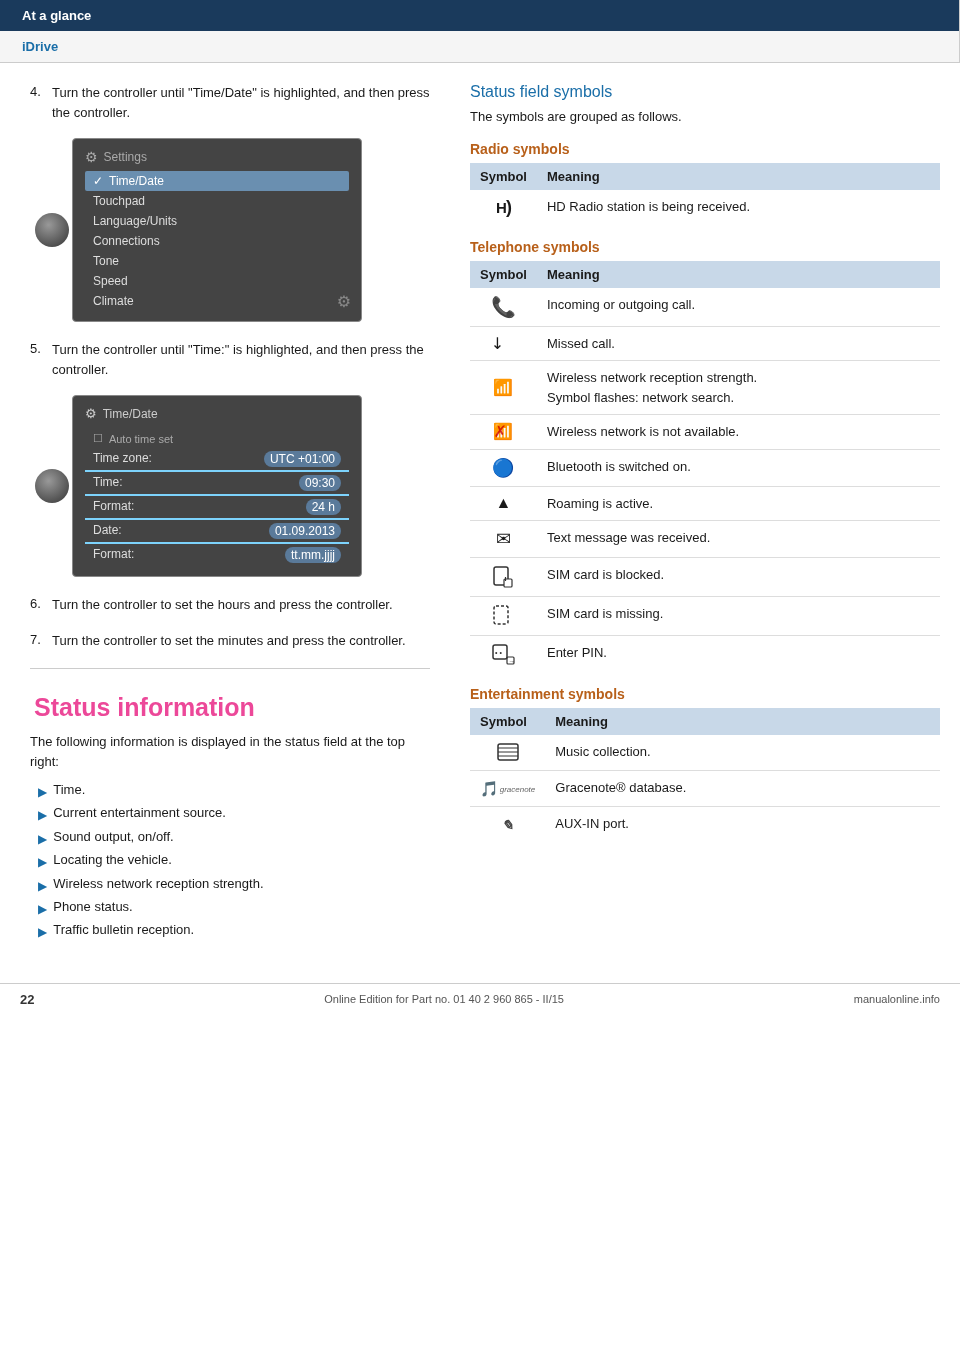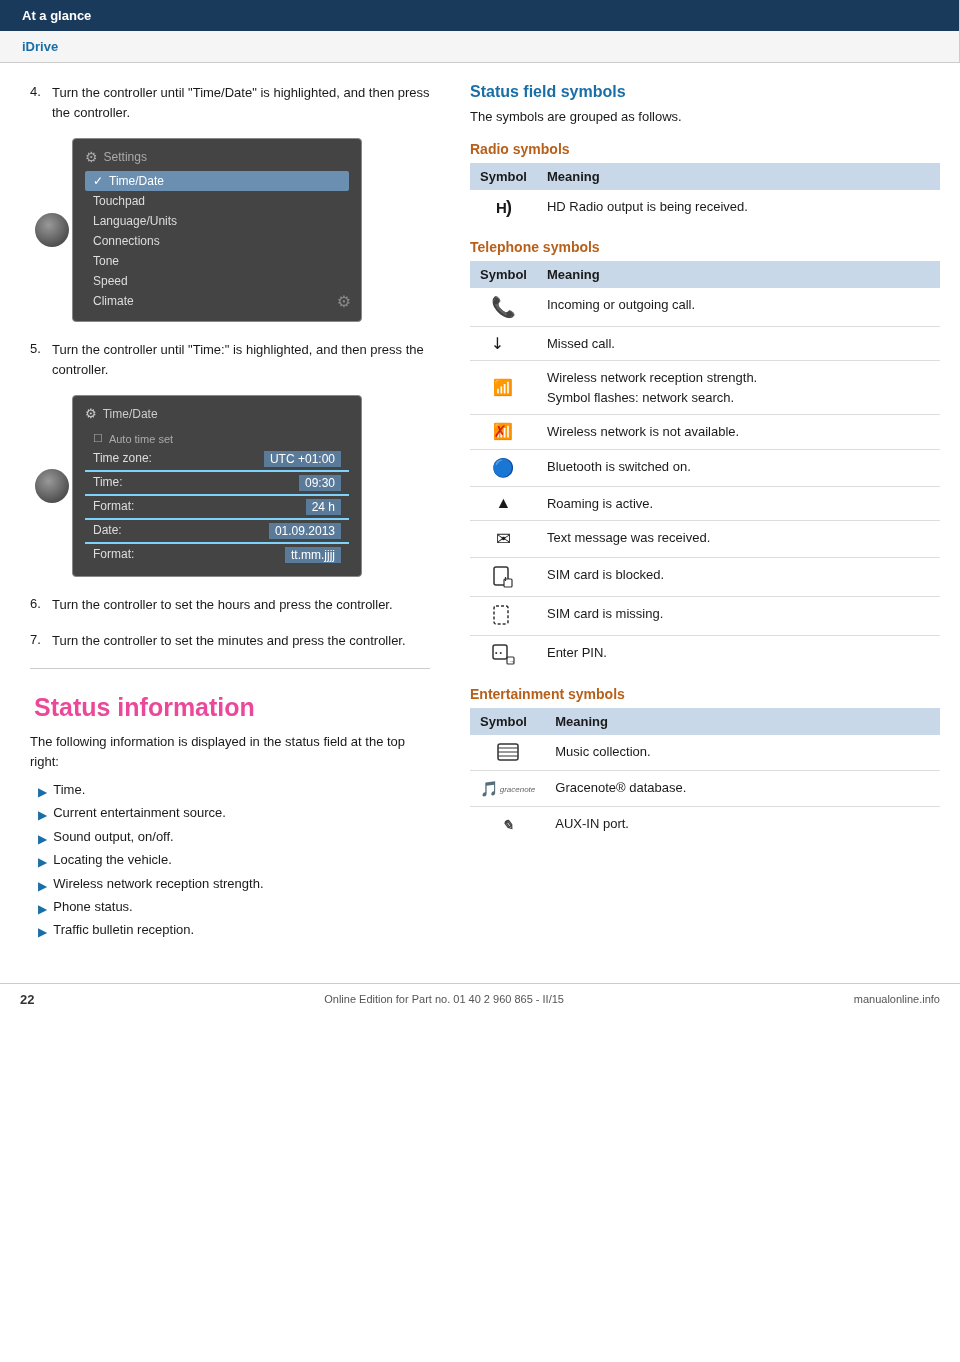--- a/index.html
+++ b/index.html
@@ -135,21 +135,21 @@
       padding: 3px 8px;
       color: #ddd;
       border-bottom: 2px solid #7dd3fc;
       font-size: 12px;
     }
     .timebox .tb-row:last-child { border-bottom: none; }
     .timebox .tb-row .tb-val {
       color: #fff;
       background: #5a7a9a;
       padding: 1px 6px;
-      border-radius: 0;
+      border-radius: 8px;
       font-size: 12px;
     }
     .timebox .auto-row {
       display: flex;
       align-items: center;
       gap: 6px;
       padding: 3px 8px;
       color: #aaa;
       font-size: 11px;
     }
@@ -186,21 +186,21 @@
     }
     .bullet-list li .arrow {
       color: #1a6ea8;
       font-size: 12px;
       margin-top: 3px;
     }
 
     
     .right-section-title {
       font-size: 16px;
-      font-weight: bold;
+      font-weight: normal;
       color: #1a6ea8;
       margin-bottom: 6px;
     }
     .right-subtitle {
       font-size: 14px;
       font-weight: bold;
       color: #b8601a;
       margin: 14px 0 6px 0;
     }
     .right-body-text {
@@ -438,21 +438,21 @@
     <table class="symbol-table">
       <thead>
         <tr>
           <th>Symbol</th>
           <th>Meaning</th>
         </tr>
       </thead>
       <tbody>
         <tr>
           <td class="sym-cell" style="font-weight:bold; font-size:15px; letter-spacing:-1px;">H<span style="font-size:18px;">)</span></td>
-          <td class="meaning-cell">HD Radio output is being received.</td>
+          <td class="meaning-cell">HD Radio station is being received.</td>
         </tr>
       </tbody>
     </table>
 
     <div class="right-subtitle">Telephone symbols</div>
     <table class="symbol-table">
       <thead>
         <tr>
           <th>Symbol</th>
           <th>Meaning</th>

